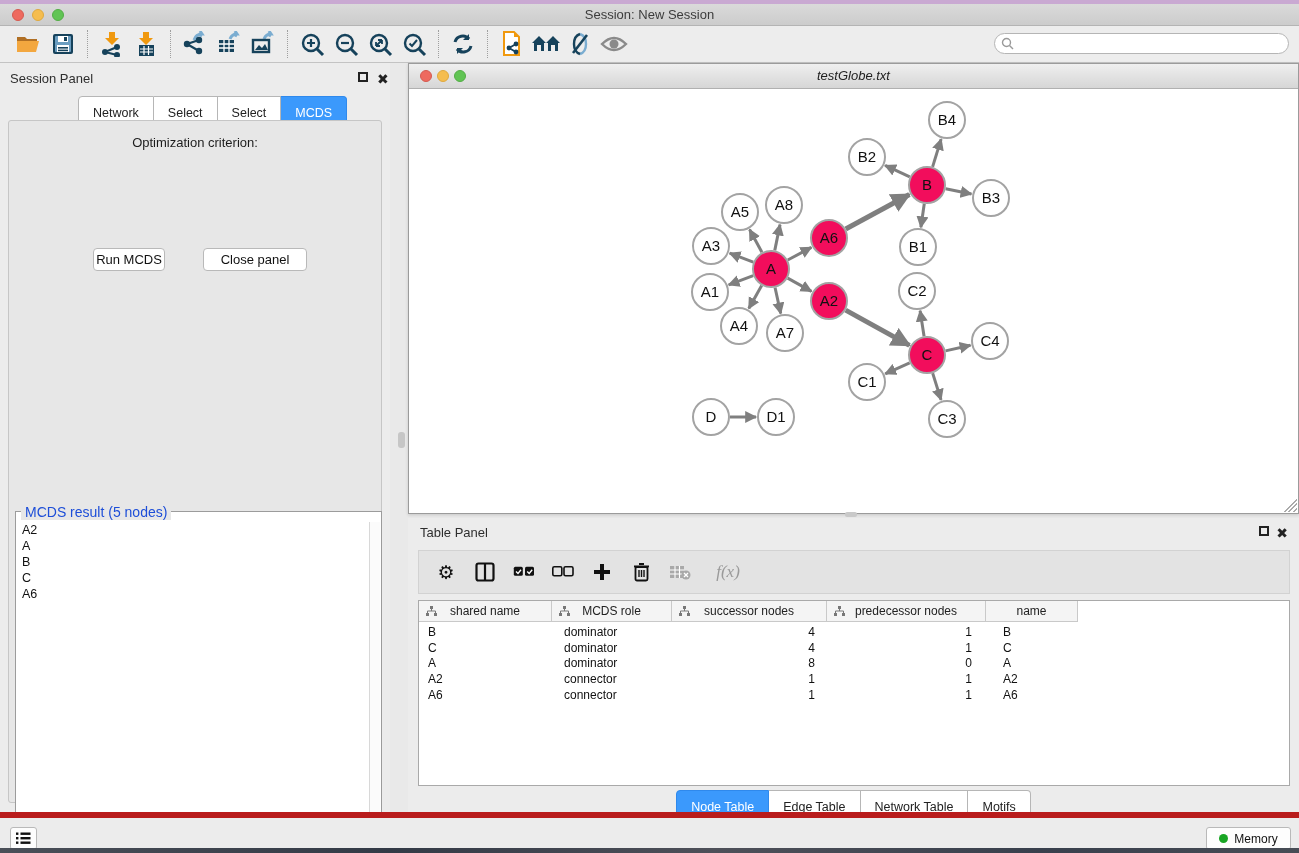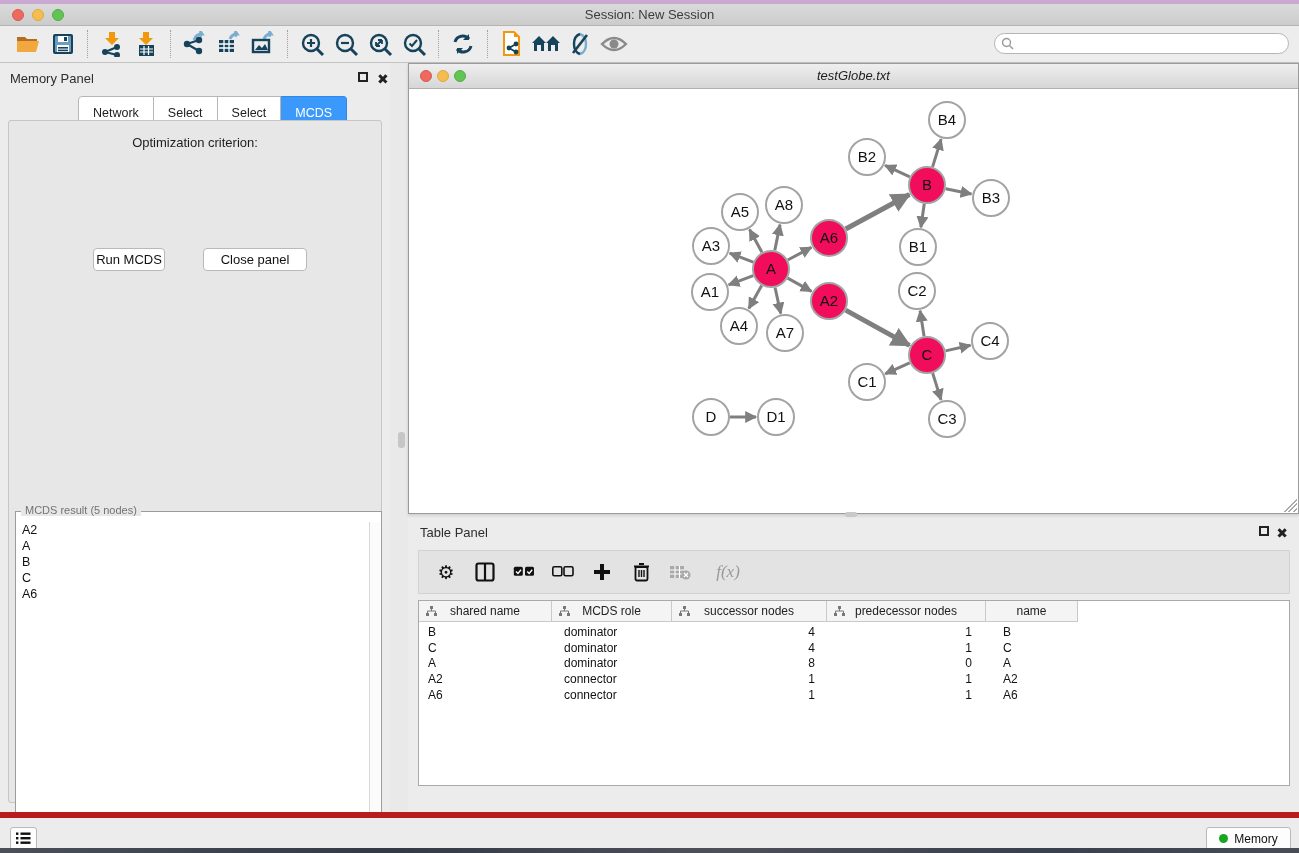--- a/index.html
+++ b/index.html
@@ -49,21 +49,21 @@
   #criterion-select .stepper { width:20px; height:23px; margin-right:-1px; background:linear-gradient(#5aa6f7,#2e7de2);
     border-radius:0 4px 4px 0; display:flex; flex-direction:column; align-items:center; justify-content:center; color:#fff; }
   .chev { font-size:7px; line-height:6px; }
   .cp-btn { position:absolute; top:127px; height:23px; background:#fff; border:1px solid #b9b9b9;
     border-radius:4px; font-size:13px; color:#111; display:flex; align-items:center; justify-content:center; }
   #run-btn { left:84px; width:72px; }
   #close-btn { left:194px; width:104px; }
   #mcds-fieldset { position:absolute; left:6px; top:390px; width:367px; height:346px;
     border:1px solid #9c9c9c; background:#fff; }
   #mcds-legend { position:absolute; left:5px; top:-8px; background:#e7e7e7; padding:0 4px;
-    font-size:11px; color:#737373; }
+    font-size:14px; color:#1d4ed8; }
   #mcds-list { position:absolute; left:2px; top:10px; right:13px; bottom:2px; background:#fff;
     font-size:12.5px; color:#111; overflow:hidden; }
   #mcds-list .list-item { padding:1.5px 0 1.5px 4px; line-height:13px; }
   #mcds-scroll { position:absolute; right:1px; top:10px; width:11px; bottom:2px; background:#fbfbfb;
     border-left:1px solid #d8d8d8; }
 
   
   #net-window { left:408px; top:0; width:891px; height:451px; background:#fff;
     border:1px solid #9b9b9b; box-shadow:0 1px 3px rgba(0,0,0,.15); }
   #net-titlebar { position:absolute; left:0; top:0; width:100%; height:25px;
@@ -261,21 +261,21 @@
   <svg width="13" height="13" viewBox="0 0 13 13">
     <circle cx="5.5" cy="5.5" r="4" fill="none" stroke="#9a9a9a" stroke-width="1.4"></circle>
     <path d="M8.5 8.5 L12 12" stroke="#9a9a9a" stroke-width="1.4"></path>
   </svg>
   <input type="text" placeholder="" style="">
 </div>
 
 <div class="abs" id="content">
 
   <div class="abs" id="control-panel">
-    <div class="abs panel-title" style="left:10px; top:8px;">Memory Panel</div>
+    <div class="abs panel-title" style="left:10px; top:8px;">Session Panel</div>
     <span class="panel-ctrl" style="left:358px;">
       <span class="float-glyph"></span></span>
     <span class="panel-ctrl" style="left:377px; font-weight:bold; font-size:14px;">✖</span>
 
     <div id="cp-tabs">
       <div class="seg-tab">Network</div>
       <div class="seg-tab">Select</div>
       <div class="seg-tab">Select</div>
       <div class="seg-tab active">MCDS</div>
     </div>
@@ -552,20 +552,26 @@
           <div class="nt-row">
             <div class="c1">A6</div>
             <div class="c2">connector</div>
             <div class="c3">1</div>
             <div class="c4">1</div>
             <div class="c5">A6</div>
           </div>
         </div>
     </div>
 
+    <div id="tp-tabs">
+      <div class="seg-tab active">Node Table</div>
+      <div class="seg-tab">Edge Table</div>
+      <div class="seg-tab">Network Table</div>
+      <div class="seg-tab">Motifs</div>
+    </div>
   </div>
 </div>
 
 <div class="abs" id="status-bar">
   <div id="taskbar-btn">
     <svg width="15" height="13" viewBox="0 0 15 13">
       <rect x="0" y="0.5" width="2.4" height="2.4" fill="#111"></rect>
         <rect x="4.5" y="0.5" width="10" height="2.4" fill="#111"></rect>
       <rect x="0" y="5" width="2.4" height="2.4" fill="#111"></rect>
         <rect x="4.5" y="5" width="10" height="2.4" fill="#111"></rect>

